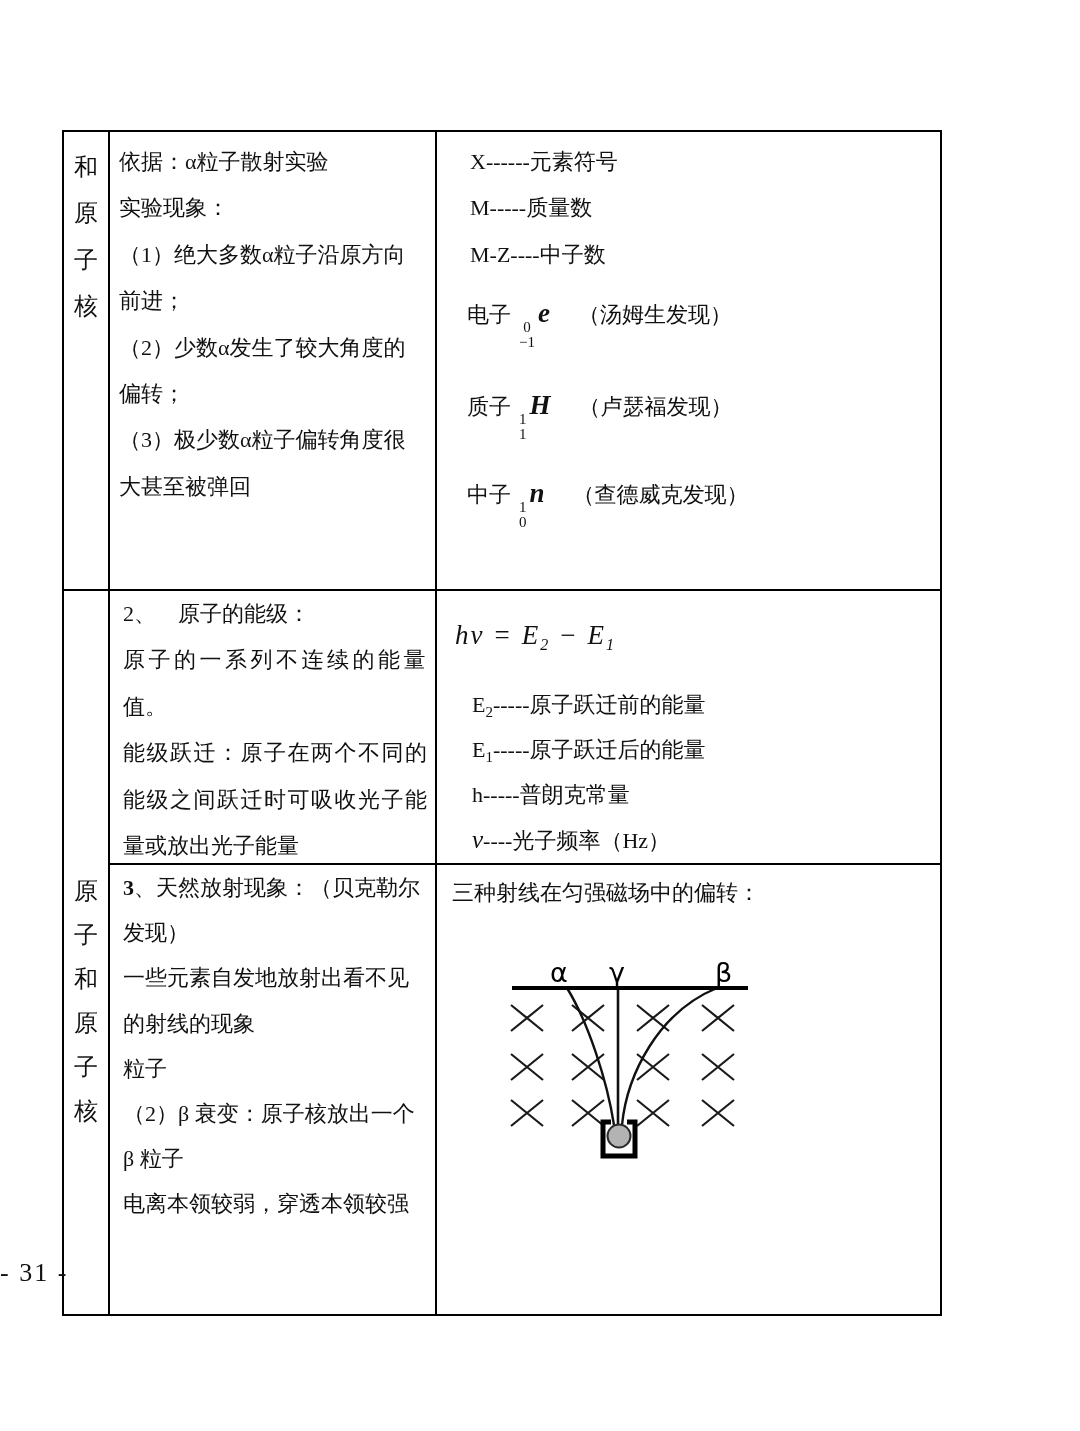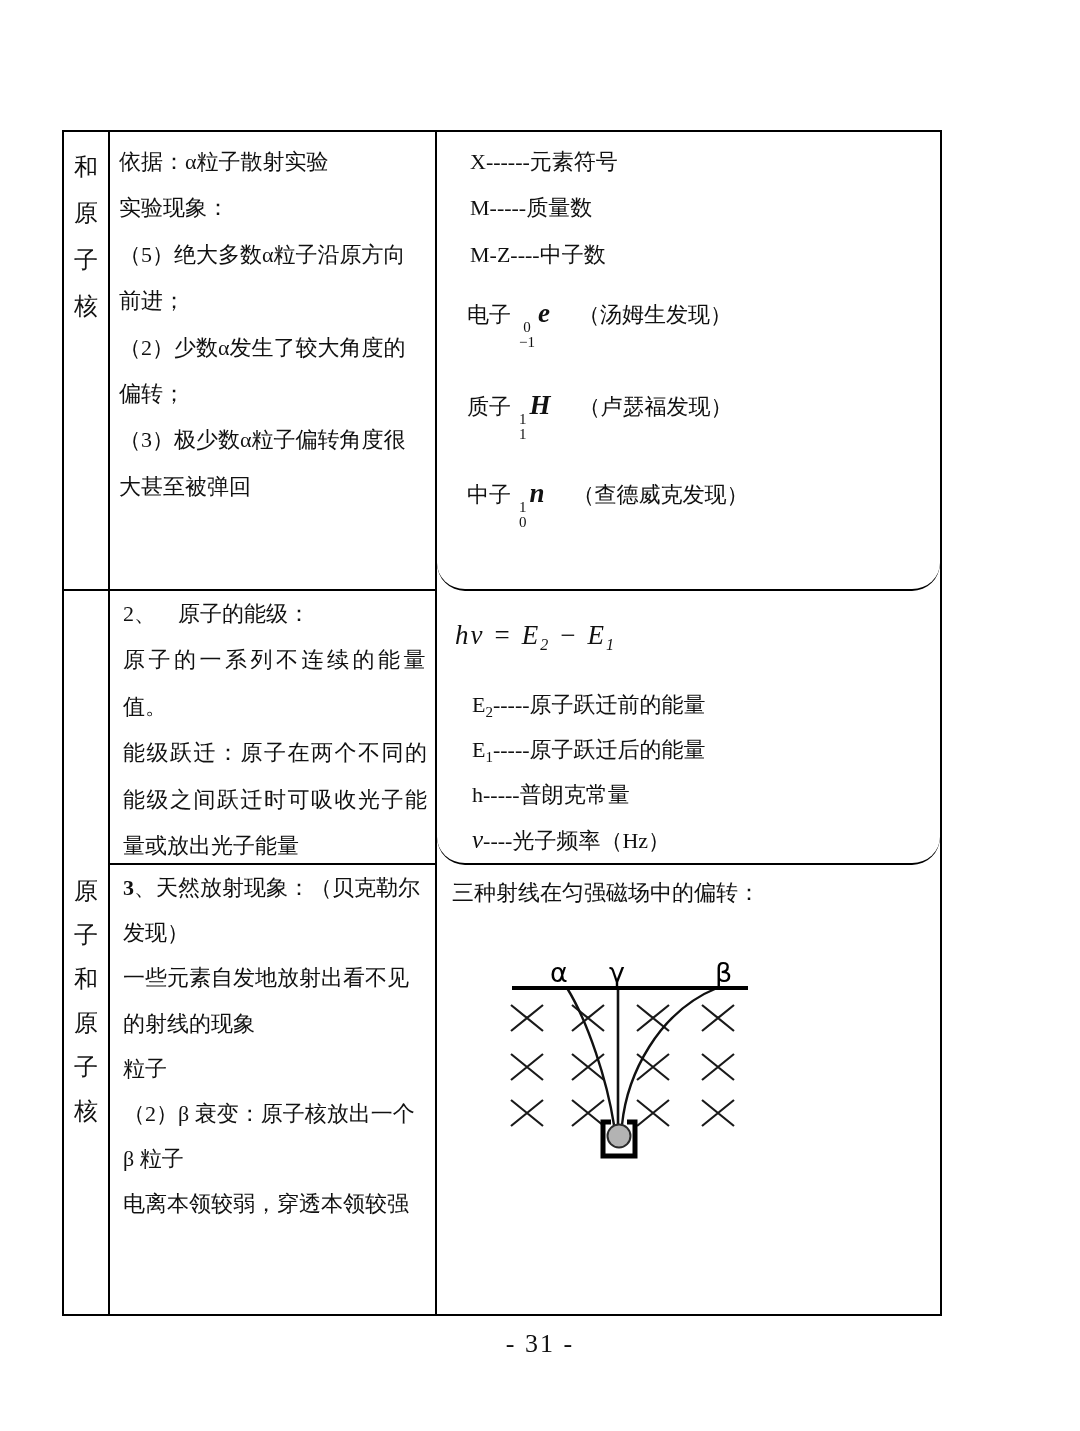--- a/index.html
+++ b/index.html
@@ -25,21 +25,21 @@
   .side1 .sidechar{height:46.4px;line-height:46.4px;}
   .mid{grid-column:2;font-size:22px;padding-left:13px;}
   .mid1{grid-row:1;padding-top:7px;padding-left:9px;}
   .mid2{grid-row:2;}
   .mid3{grid-row:3;}
   .line{height:46.4px;line-height:46.4px;white-space:nowrap;}
   .mid3 .line{height:45.2px;line-height:45.2px;}
   .sp{letter-spacing:3.5px;}
   .sp2{letter-spacing:1.5px;}
   .bold{font-weight:bold;}
-  .rt{grid-column:3;font-size:22px;border-radius:28px;}
+  .rt{grid-column:3;font-size:22px;}
   .rt1{grid-row:1;padding-top:7px;}
   .rt2{grid-row:2;padding-top:14px;}
   .rt3{grid-row:3;}
   .rt1 .line{padding-left:33px;}
   .pline{height:70px;line-height:70px;white-space:nowrap;padding-left:30px;}
   .pl2{margin-top:22px;}
   .pl3{margin-top:18px;}
   .stack{display:inline-flex;flex-direction:column;align-items:center;
     font-size:15px;line-height:15px;vertical-align:-10px;margin:0 3px 0 8px;}
   .psym{font-style:italic;font-size:27px;font-weight:bold;margin-right:14px;}
@@ -47,41 +47,41 @@
   .formula{height:60px;line-height:60px;padding-left:18px;
     font-size:27px;font-style:italic;letter-spacing:2px;white-space:nowrap;}
   .formula .op{font-style:normal;margin:0 10px;}
   .formula sub{font-size:16px;}
   .defs{margin-top:17px;}
   .dline{height:45px;line-height:45px;padding-left:35px;white-space:nowrap;}
   .dline sub{font-size:15px;}
   .nuline .dsym{font-style:italic;font-size:25px;}
   .caption{height:40px;line-height:40px;padding:8px 4px 0 15px;white-space:nowrap;}
   .diagram{position:absolute;left:510px;top:960px;width:242px;height:206px;}
-  .pagenum{position:absolute;left:0;top:1329px;width:1080px;
-    text-align:center;font-size:26px;letter-spacing:2px;}
+  .pagenum{position:absolute;left:0;top:1258px;width:1080px;
+    text-align:left;font-size:26px;letter-spacing:2px;}
 </style>
 </head>
 <body>
 
 <div class="page">
 
   <div class="grid">
 
     <div class="cell side side1 br bb">
       <div class="sidechar">和</div>
       <div class="sidechar">原</div>
       <div class="sidechar">子</div>
       <div class="sidechar">核</div>
     </div>
 
     <div class="cell mid mid1 br bb">
       <div class="line">依据：α粒子散射实验</div>
       <div class="line">实验现象：</div>
-      <div class="line">（5）绝大多数α粒子沿原方向</div>
+      <div class="line">（1）绝大多数α粒子沿原方向</div>
       <div class="line">前进；</div>
       <div class="line">（2）少数α发生了较大角度的</div>
       <div class="line">偏转；</div>
       <div class="line">（3）极少数α粒子偏转角度很</div>
       <div class="line">大甚至被弹回</div>
     </div>
 
     <div class="cell rt rt1 bb">
       <div class="line">X------元素符号</div>
       <div class="line">M-----质量数</div>

